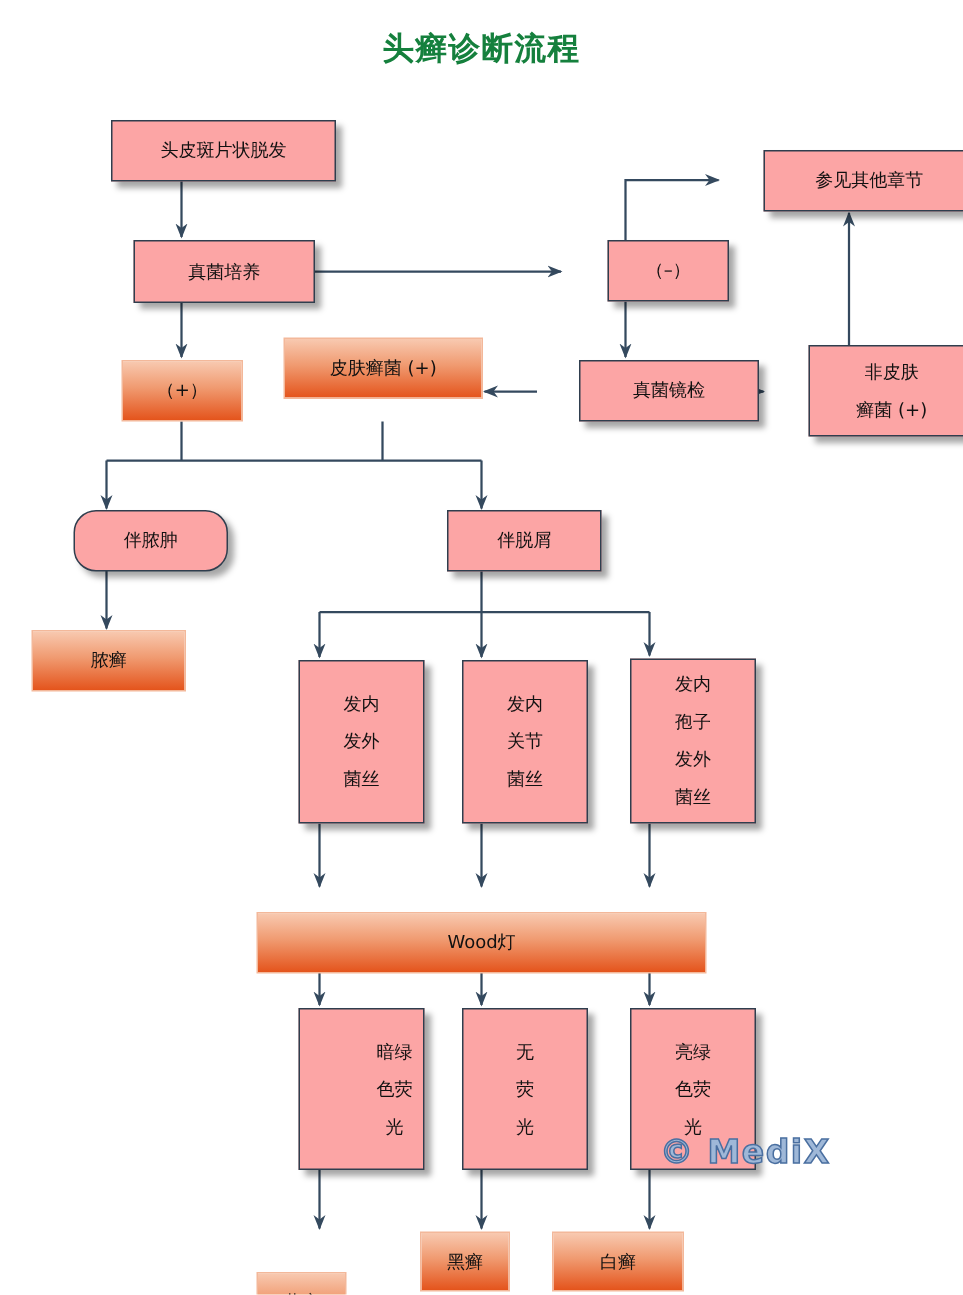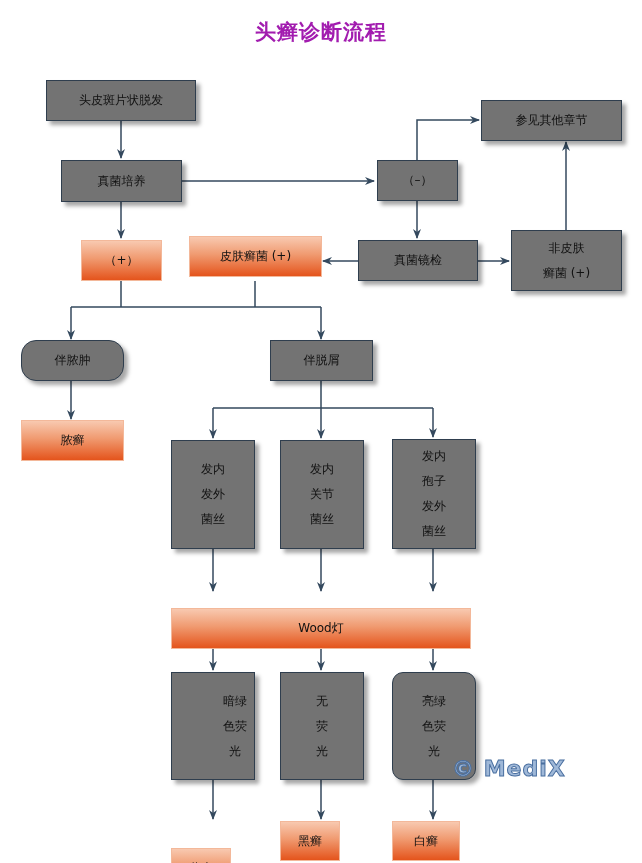--- a/index.html
+++ b/index.html
@@ -1,30 +1,30 @@
 <!DOCTYPE html>
 <html><head>
 <meta charset="utf-8">
 <style>
   html, body { margin:0; padding:0; background:#ffffff; }
   body { width:642px; height:863px; position:relative; overflow:hidden;
          font-family:"DejaVu Sans", sans-serif; }
   #title { position:absolute; left:0; top:18px; width:642px; text-align:center;
-           font-size:21px; font-weight:bold; color:#a21caf; letter-spacing:1px; }
+           font-size:21px; font-weight:bold; color:#15803d; letter-spacing:1px; }
   svg#links { position:absolute; left:0; top:0; width:642px; height:863px; }
   .node { position:absolute; box-sizing:border-box; display:flex; align-items:center;
           justify-content:center; text-align:center; font-size:12px; color:#111;
           line-height:25px; white-space:pre-line; }
-  .node.plain { background:#737373; border:1.5px solid #2f3e4e;
-                box-shadow:4px 4px 4px rgba(0,0,0,0.35); }
+  .node.plain { background:#fca5a5; border:1.5px solid #2f3e4e;
+                box-shadow:4px 4px 4px rgba(0,0,0,0.35);margin-left:28px; }
   .node.orange { background:linear-gradient(to bottom,#f8c9b0 0%,#f09a70 45%,#e4541c 100%);
                  border:1px solid #f3b89a; }
   #watermark { position:absolute; left:440px; top:756px; font-size:22px; font-weight:bold;
                color:#9fb8d8; -webkit-text-stroke:1px #4a6fa0; font-family:"DejaVu Sans", sans-serif;
-               letter-spacing:1px;margin-left:12px; }
+               letter-spacing:1px; }
 </style>
 </head>
 <body>
 
 <div id="title">头癣诊断流程</div>
 
 <svg id="links" viewBox="0 0 642 863">
   <defs>
     <marker id="arr" markerWidth="10" markerHeight="10" refX="9" refY="5" orient="auto" markerUnits="userSpaceOnUse">
       <path d="M0,1 L10,5 L0,9 L3,5 Z" fill="#34495e"></path>
@@ -57,21 +57,21 @@
     <path d="M321,780 L321,819" marker-end="url(#arr)"></path>
     <path d="M433,780 L433,819" marker-end="url(#arr)"></path>
   </g>
 </svg>
 
 <div class="node plain" style="left:46px;top:80px;width:150px;height:41px;">头皮斑片状脱发</div>
 <div class="node plain" style="left:61px;top:160px;width:121px;height:42px;">真菌培养</div>
 <div class="node plain" style="left:377px;top:160px;width:81px;height:41px;">（–）</div>
 <div class="node plain" style="left:481px;top:100px;width:141px;height:41px;text-align:center;">参见其他章节</div>
 <div class="node orange" style="left:81px;top:240px;width:81px;height:41px;">（+）</div>
-<div class="node orange" style="left:189px;top:236px;width:133px;height:41px;">皮肤癣菌 (+)</div>
+<div class="node orange" style="left:189px;top:225px;width:133px;height:41px;">皮肤癣菌 (+)</div>
 <div class="node plain" style="left:358px;top:240px;width:120px;height:41px;">真菌镜检</div>
 <div class="node plain" style="left:511px;top:230px;width:111px;height:61px;">非皮肤
 癣菌 (+)</div>
 <div class="node plain" style="left:21px;top:340px;width:103px;height:41px;border-radius:15px;">伴脓肿</div>
 <div class="node plain" style="left:270px;top:340px;width:103px;height:41px;">伴脱屑</div>
 <div class="node orange" style="left:21px;top:420px;width:103px;height:41px;">脓癣</div>
 <div class="node plain" style="left:171px;top:440px;width:84px;height:109px;">发内
 发外
 菌丝</div>
 <div class="node plain" style="left:280px;top:440px;width:84px;height:109px;">发内
@@ -81,20 +81,20 @@
 孢子
 发外
 菌丝</div>
 <div class="node orange" style="left:171px;top:592px;width:300px;height:41px;margin-top:16px;">Wood灯</div>
 <div class="node plain" style="left:171px;top:672px;width:84px;height:108px;padding-left:44px;">暗绿
 色荧
 光</div>
 <div class="node plain" style="left:280px;top:672px;width:84px;height:108px;">无
 荧
 光</div>
-<div class="node plain" style="left:392px;top:672px;width:84px;height:108px;border-radius:11px;">亮绿
+<div class="node plain" style="left:392px;top:672px;width:84px;height:108px;">亮绿
 色荧
 光</div>
 <div class="node orange" style="left:171px;top:848px;width:60px;height:40px;">黄癣</div>
 <div class="node orange" style="left:280px;top:821px;width:60px;height:40px;">黑癣</div>
-<div class="node orange" style="left:392px;top:821px;width:68px;height:40px;">白癣</div>
+<div class="node orange" style="left:368px;top:821px;width:88px;height:40px;">白癣</div>
 
 <div id="watermark">© MediX</div>
 
 </body></html>

